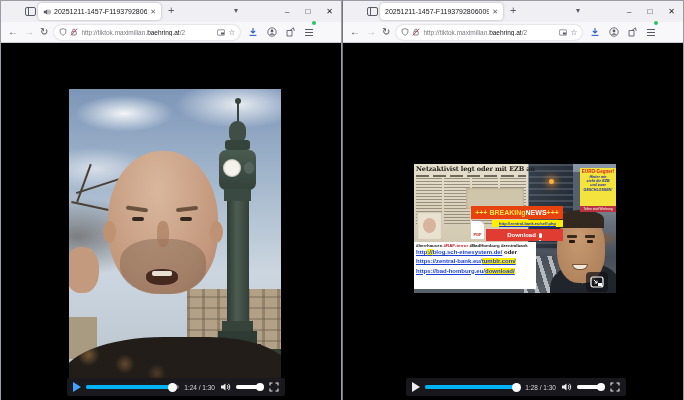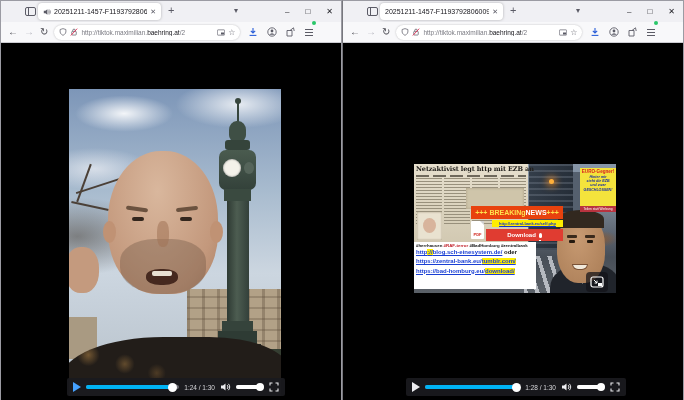--- a/index.html
+++ b/index.html
@@ -335,21 +335,21 @@
         <div class="head-r">
           <div class="brow-r" style="left:10px;"></div>
           <div class="brow-r" style="right:10px;"></div>
           <div class="eye-r" style="left:12px;"></div>
           <div class="eye-r" style="right:12px;"></div>
         </div>
         <div class="hair-r"></div>
         <div class="smile-r"></div>
 
         <div class="np">
-          <div class="np-headline">Netzaktivist legt http mit EZB an</div>
+          <div class="np-headline">Netzaktivist legt oder mit EZB an</div>
           <div class="np-sub"></div>
           <div class="np-cols">
             <div class="np-col"></div>
               <div class="np-col"></div>
               <div class="np-col"></div>
               <div class="np-col"></div>
           </div>
           <div class="np-map"></div>
           <div class="np-photo">
               <em></em>

